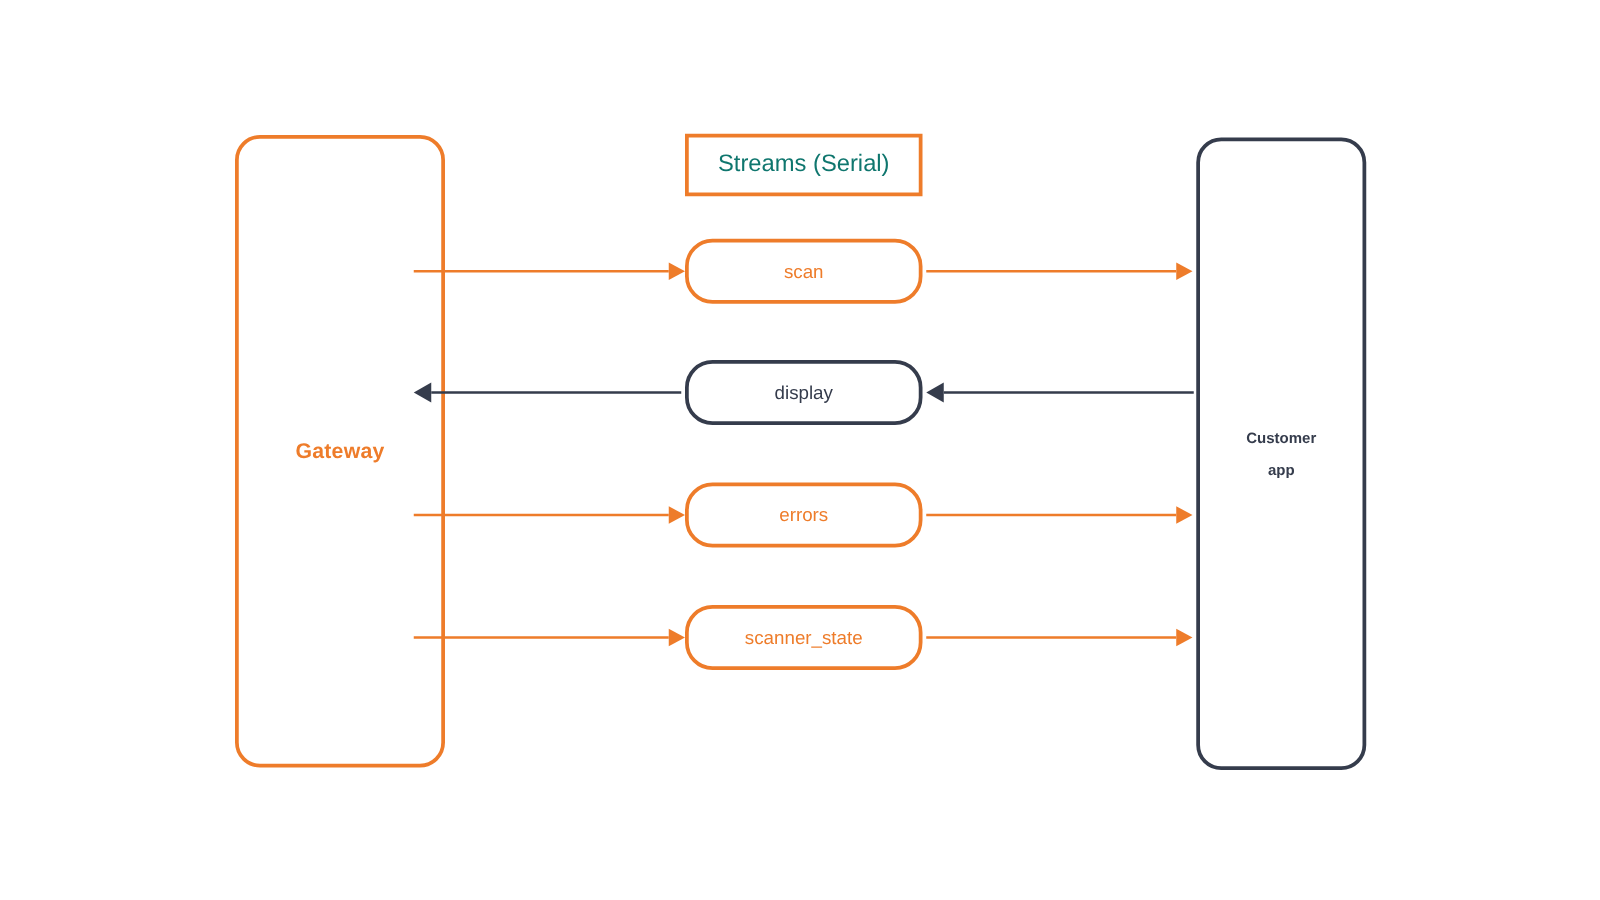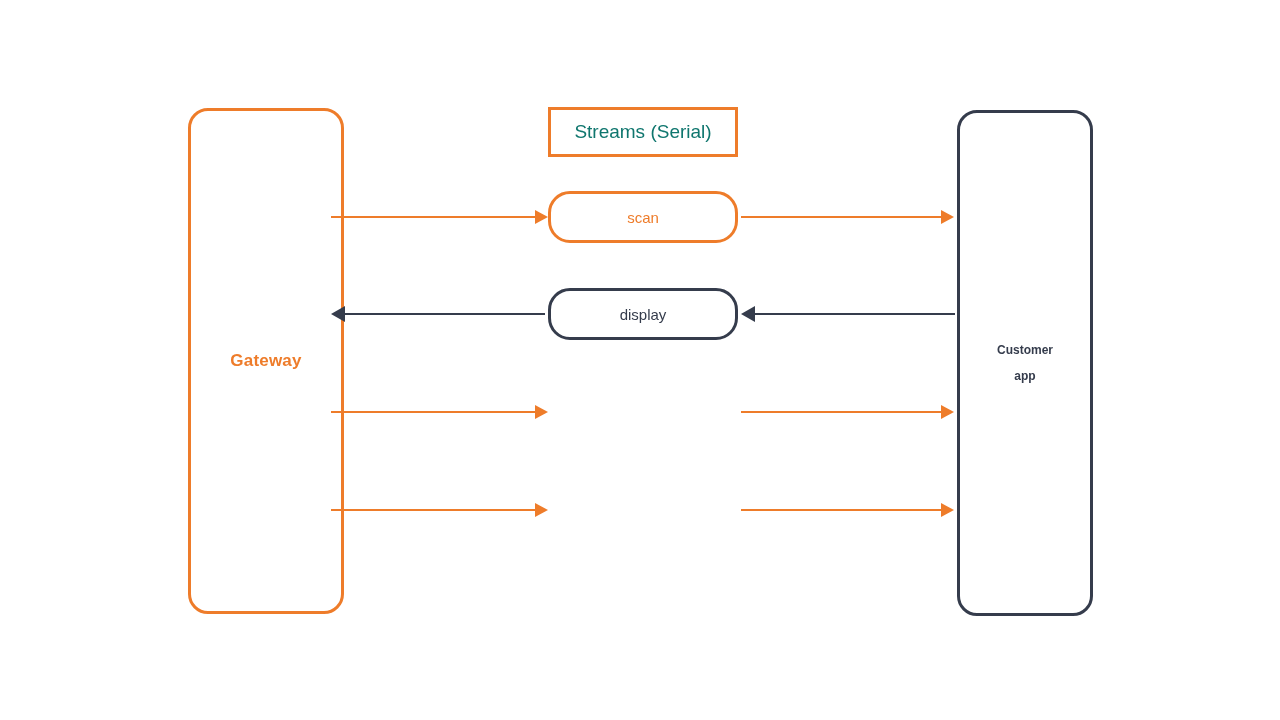--- a/index.html
+++ b/index.html
@@ -8,21 +8,21 @@
     background:#ffffff;
     font-family:"Liberation Sans", sans-serif;
     overflow:hidden;
   }
   #stage{position:relative;width:1280px;height:720px;}
 
   .box{position:absolute;box-sizing:border-box;display:flex;align-items:center;justify-content:center;text-align:center;background:#ffffff;}
 
   
   #gateway{
-    left:188px;top:108px;width:156px;height:506px;
+    left:188px;top:108px;width:168px;height:506px;
     border:3px solid #EE7C2A;border-radius:20px;
   }
   #gateway .lbl{color:#EE7C2A;font-size:17px;font-weight:bold;letter-spacing:.2px;}
 
   #customer-app{
     left:957px;top:110px;width:136px;height:506px;
     border:3px solid #353C4C;border-radius:20px;
   }
   #customer-app .lbl{color:#353C4C;font-size:12px;font-weight:bold;line-height:26px;}
 
@@ -94,21 +94,27 @@
   <div class="line dark" style="left:345px;top:313px;width:200px;"></div>
   <div class="head left dark" style="left:331px;top:306px;"></div>
   <div class="box stream dark" id="stream-display">
     <span class="lbl">display</span>
   </div>
   <div class="line dark" style="left:755px;top:313px;width:200px;"></div>
   <div class="head left dark" style="left:741px;top:306px;"></div>
 
   <div class="line orange" style="left:331px;top:411px;width:204px;"></div>
   <div class="head right orange" style="left:535px;top:405px;"></div>
+  <div class="box stream" id="stream-errors">
+    <span class="lbl">errors</span>
+  </div>
   <div class="line orange" style="left:741px;top:411px;width:200px;"></div>
   <div class="head right orange" style="left:941px;top:405px;"></div>
 
   <div class="line orange" style="left:331px;top:509px;width:204px;"></div>
   <div class="head right orange" style="left:535px;top:503px;"></div>
+  <div class="box stream" id="stream-scanner-state">
+    <span class="lbl">scanner_state</span>
+  </div>
   <div class="line orange" style="left:741px;top:509px;width:200px;"></div>
   <div class="head right orange" style="left:941px;top:503px;"></div>
 
 </div>
 
 </body></html>

